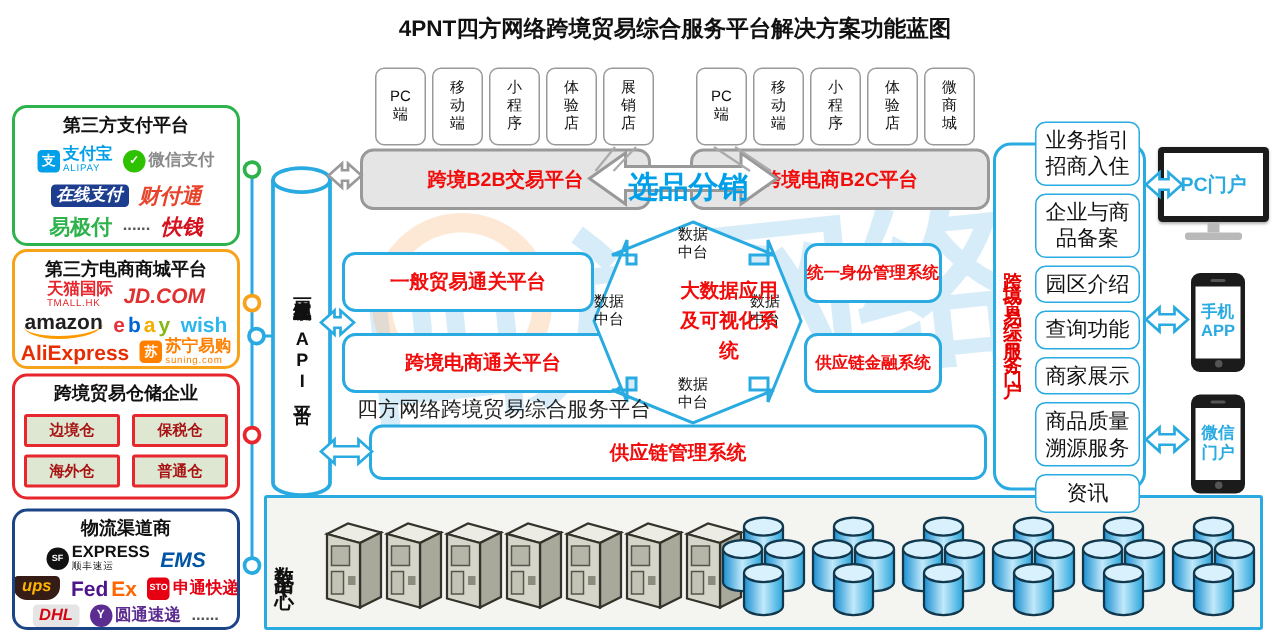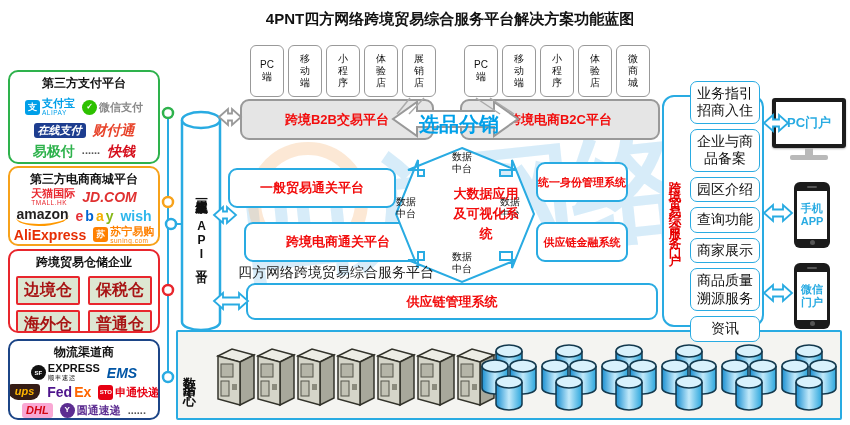--- a/index.html
+++ b/index.html
@@ -28,21 +28,21 @@
   .logo .lt{display:flex;flex-direction:column;align-items:flex-start;gap:1px}
   .logo .sub{font-size:6.5px;font-weight:normal;letter-spacing:.5px}
   .logo.big{font-size:14px}
   .logo.it{font-style:italic}
   .icn{display:inline-flex;align-items:center;justify-content:center;color:#fff;font-weight:bold}
   .icn.square{width:15px;height:15px;border-radius:3px;font-size:9px}
   .icn.circle{width:15px;height:15px;border-radius:50%;font-size:8px}
   .chipbg{padding:2px 4px;border-radius:3px}
   .shield{padding:2px 6px 3px;border-radius:3px 3px 9px 9px}
   .wgrid{display:grid;grid-template-columns:64px 64px;gap:5px 8px;justify-content:center;margin-top:5px}
-  .wcell{border:2px solid #e8262d;background:#dde7d2;color:#a81414;font-weight:bold;font-size:16px;
+  .wcell{border:2px solid #e8262d;background:#dde7d2;color:#a81414;font-weight:bold;font-size:10px;
          text-align:center;padding:2px 0;border-radius:2px}
   
   .vtext{writing-mode:vertical-rl;text-orientation:upright;text-align:center}
   #apiText{left:182px;top:126px;width:38px;height:200px;font-size:12px;font-weight:bold;
            display:flex;align-items:center;justify-content:center}
   #portalTitle{left:666px;top:99px;height:224px;font-size:12.5px;font-weight:bold;color:#e60000;letter-spacing:8px}
   #dcLabel{left:180px;top:337px;height:80px;font-size:13px;font-weight:bold;letter-spacing:5px}
   
   .buslabel{width:24px;font-size:10px;line-height:1.15;text-align:center;word-break:break-all;color:#111}
   
@@ -231,21 +231,21 @@
             <span style="color: rgb(77, 20, 140);">Fed</span>
             <span style="color: rgb(255, 102, 0);">Ex</span>
           </span>
           <span class="logo">
             <span class="icn square" style="background: rgb(230, 0, 18); font-size: 6px;">STO</span>
             <span style="color: rgb(230, 0, 18);">申通快递</span>
           </span>
         </div>
         <div class="prow">
           <span class="logo it">
-            <span class="chipbg" style="color: rgb(212, 5, 17); background: #f9a8d4;">DHL</span>
+            <span class="chipbg" style="color: rgb(212, 5, 17); background: #e5e5e5;">DHL</span>
           </span>
           <span class="logo">
             <span class="icn circle" style="background: rgb(92, 45, 145);">Y</span>
             <span style="color: rgb(92, 45, 145);">圆通速递</span>
           </span>
           <span class="logo">
             <span style="color: rgb(85, 85, 85);">......</span>
           </span>
         </div>
       </div>
@@ -301,21 +301,21 @@
 <div class="abs z3 buslabel" style="left:450px;top:151px">数据中台</div>
 <div class="abs z3 buslabel" style="left:394px;top:196px">数据中台</div>
 <div class="abs z3 buslabel" style="left:498px;top:196px">数据中台</div>
 <div class="abs z3 buslabel" style="left:450px;top:251px">数据中台</div>
 
 <div class="abs z3 redtxt" style="left:448px;top:184px;width:76px;font-size:13px;line-height:1.55;word-break:break-all">大数据应用及可视化系统</div>
 
 <div class="abs z1 cbox" style="left:228px;top:168px;width:168px;height:40px">
   <div class="redtxt" style="font-size:13px;line-height:36px">一般贸易通关平台</div>
 </div>
-<div class="abs z1 cbox" style="left:244px;top:222px;width:188px;height:40px">
+<div class="abs z1 cbox" style="left:228px;top:222px;width:188px;height:40px">
   <div class="redtxt" style="font-size:13px;line-height:36px">跨境电商通关平台</div>
 </div>
 <div class="abs z1 cbox" style="left:536px;top:162px;width:92px;height:40px">
   <div class="redtxt" style="font-size:11px;line-height:36px">统一身份管理系统</div>
 </div>
 <div class="abs z1 cbox" style="left:536px;top:222px;width:92px;height:40px">
   <div class="redtxt" style="font-size:11px;line-height:36px">供应链金融系统</div>
 </div>
 <div class="abs z3" style="left:238px;top:264px;font-size:14px;font-weight:400;color:#222">四方网络跨境贸易综合服务平台</div>
 <div class="abs z1 cbox" style="left:246px;top:283px;width:412px;height:37px">

